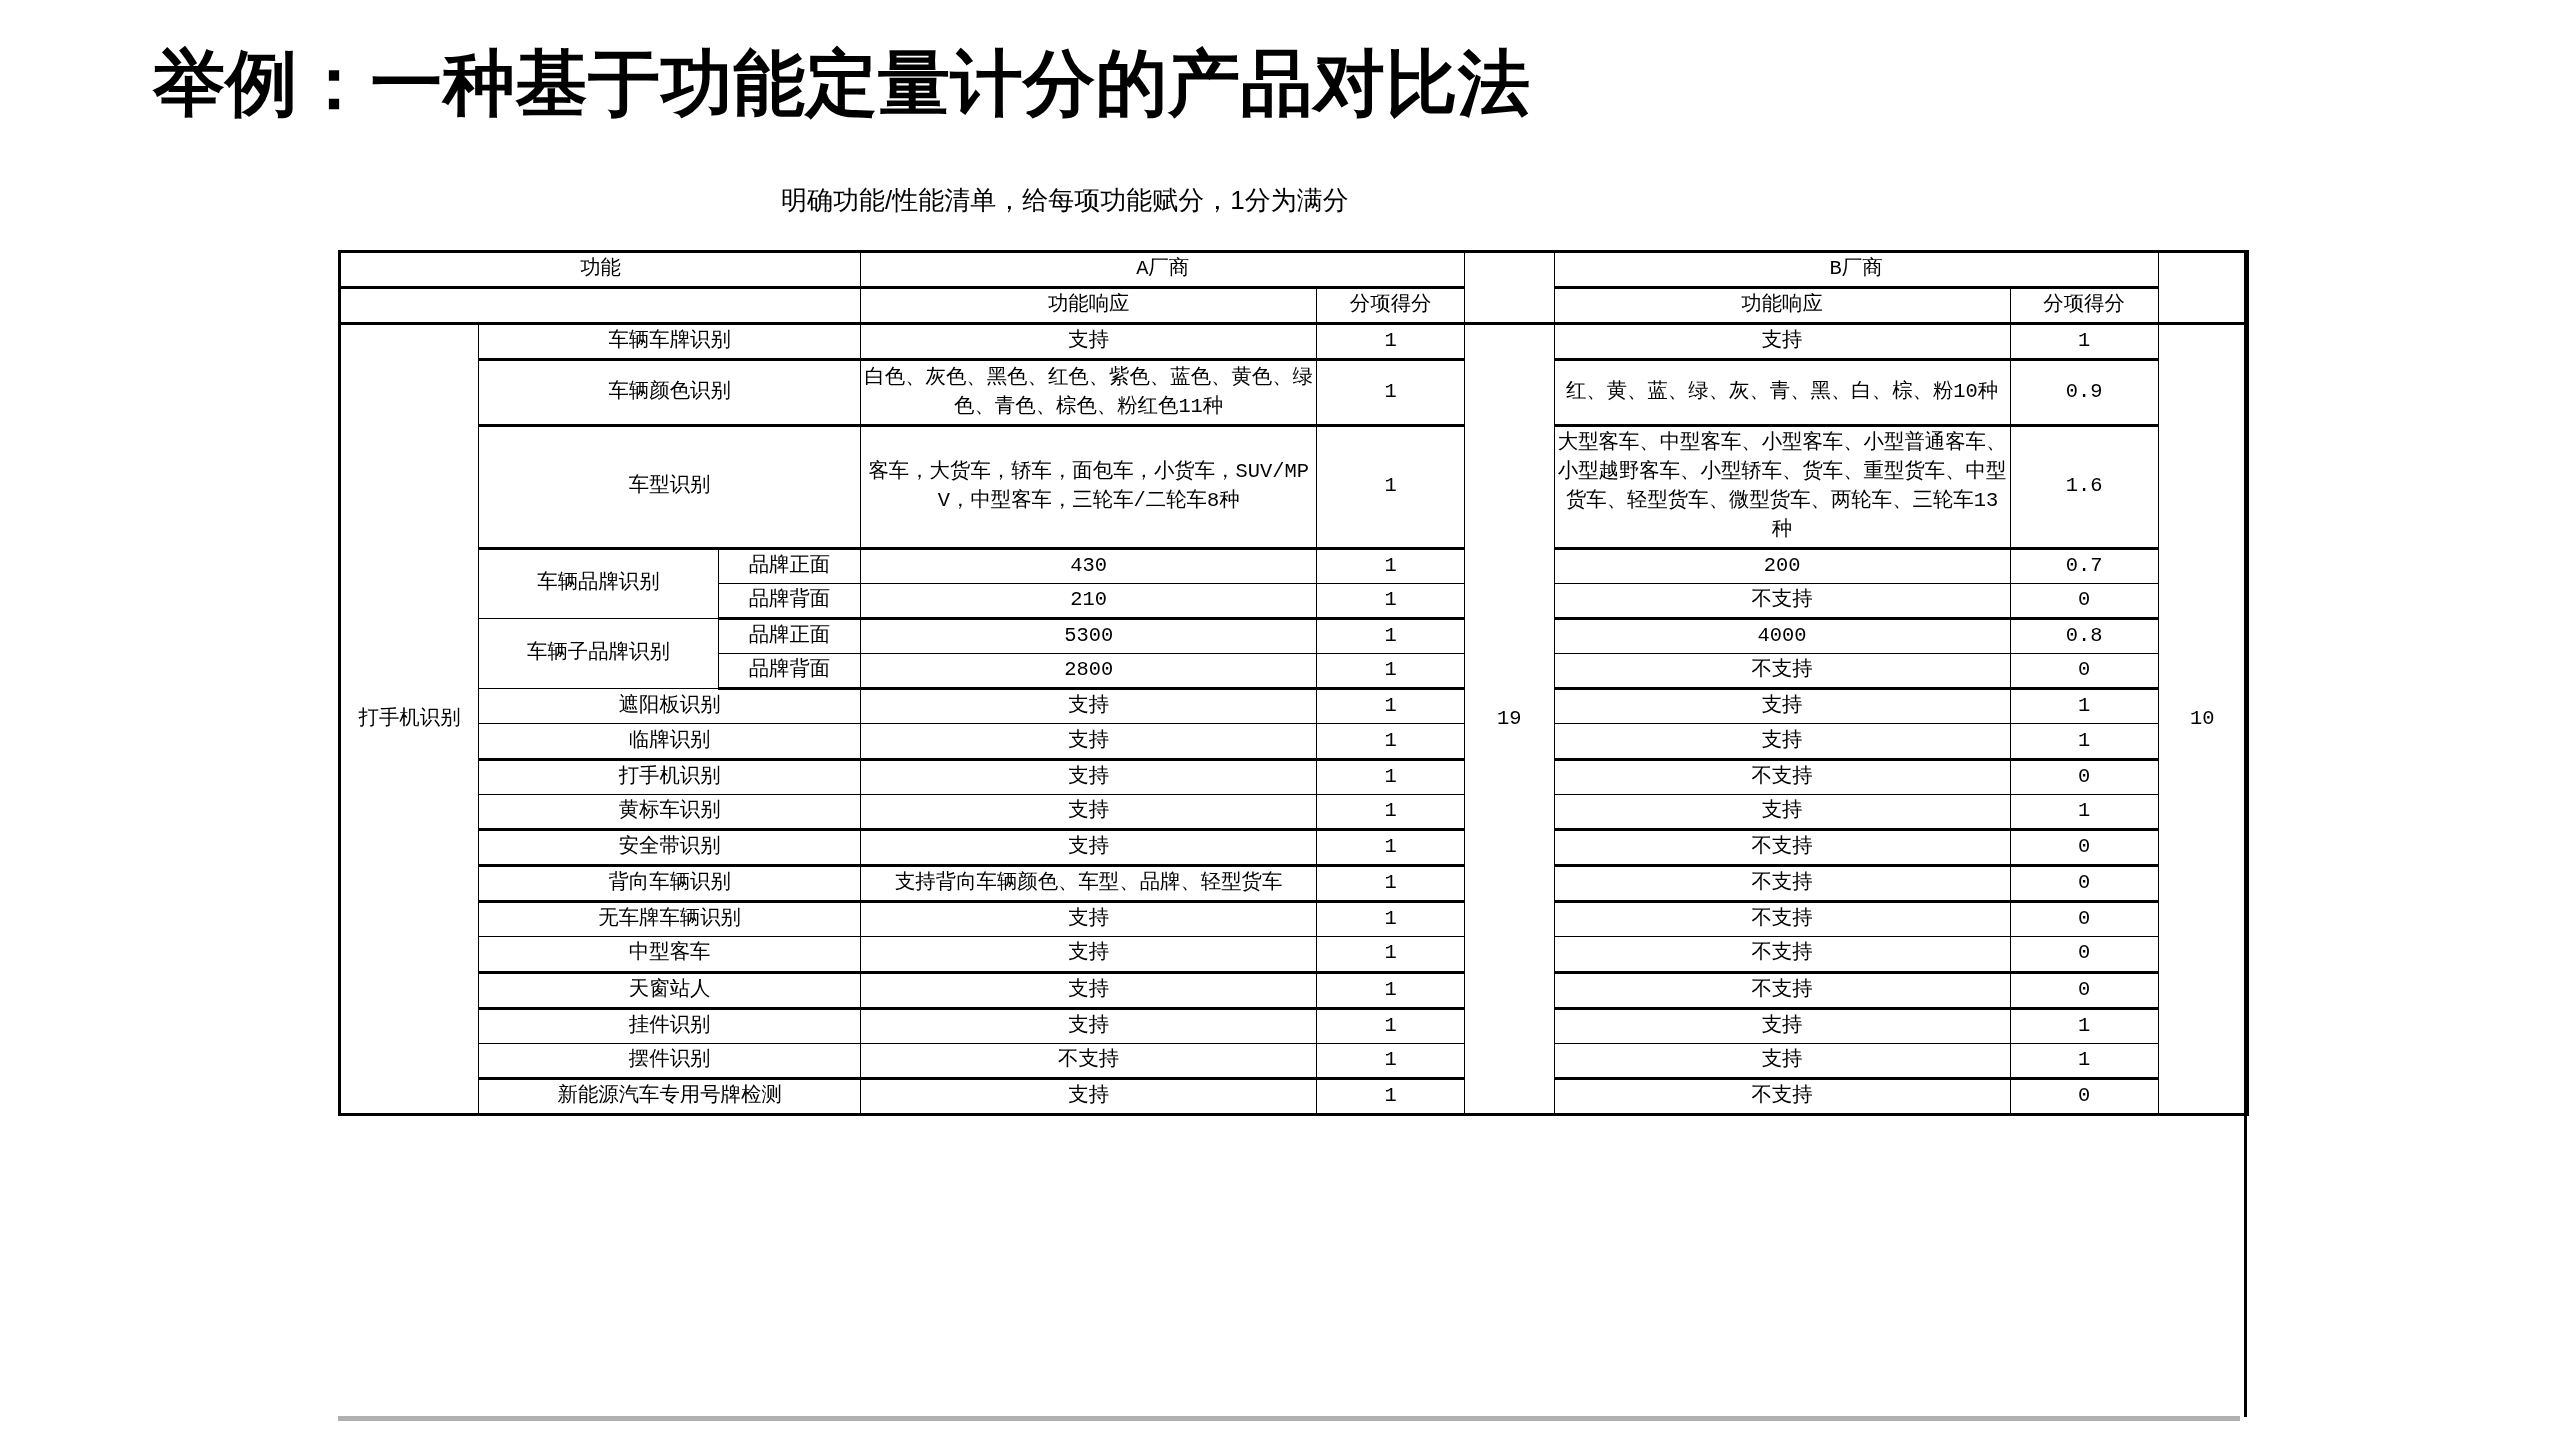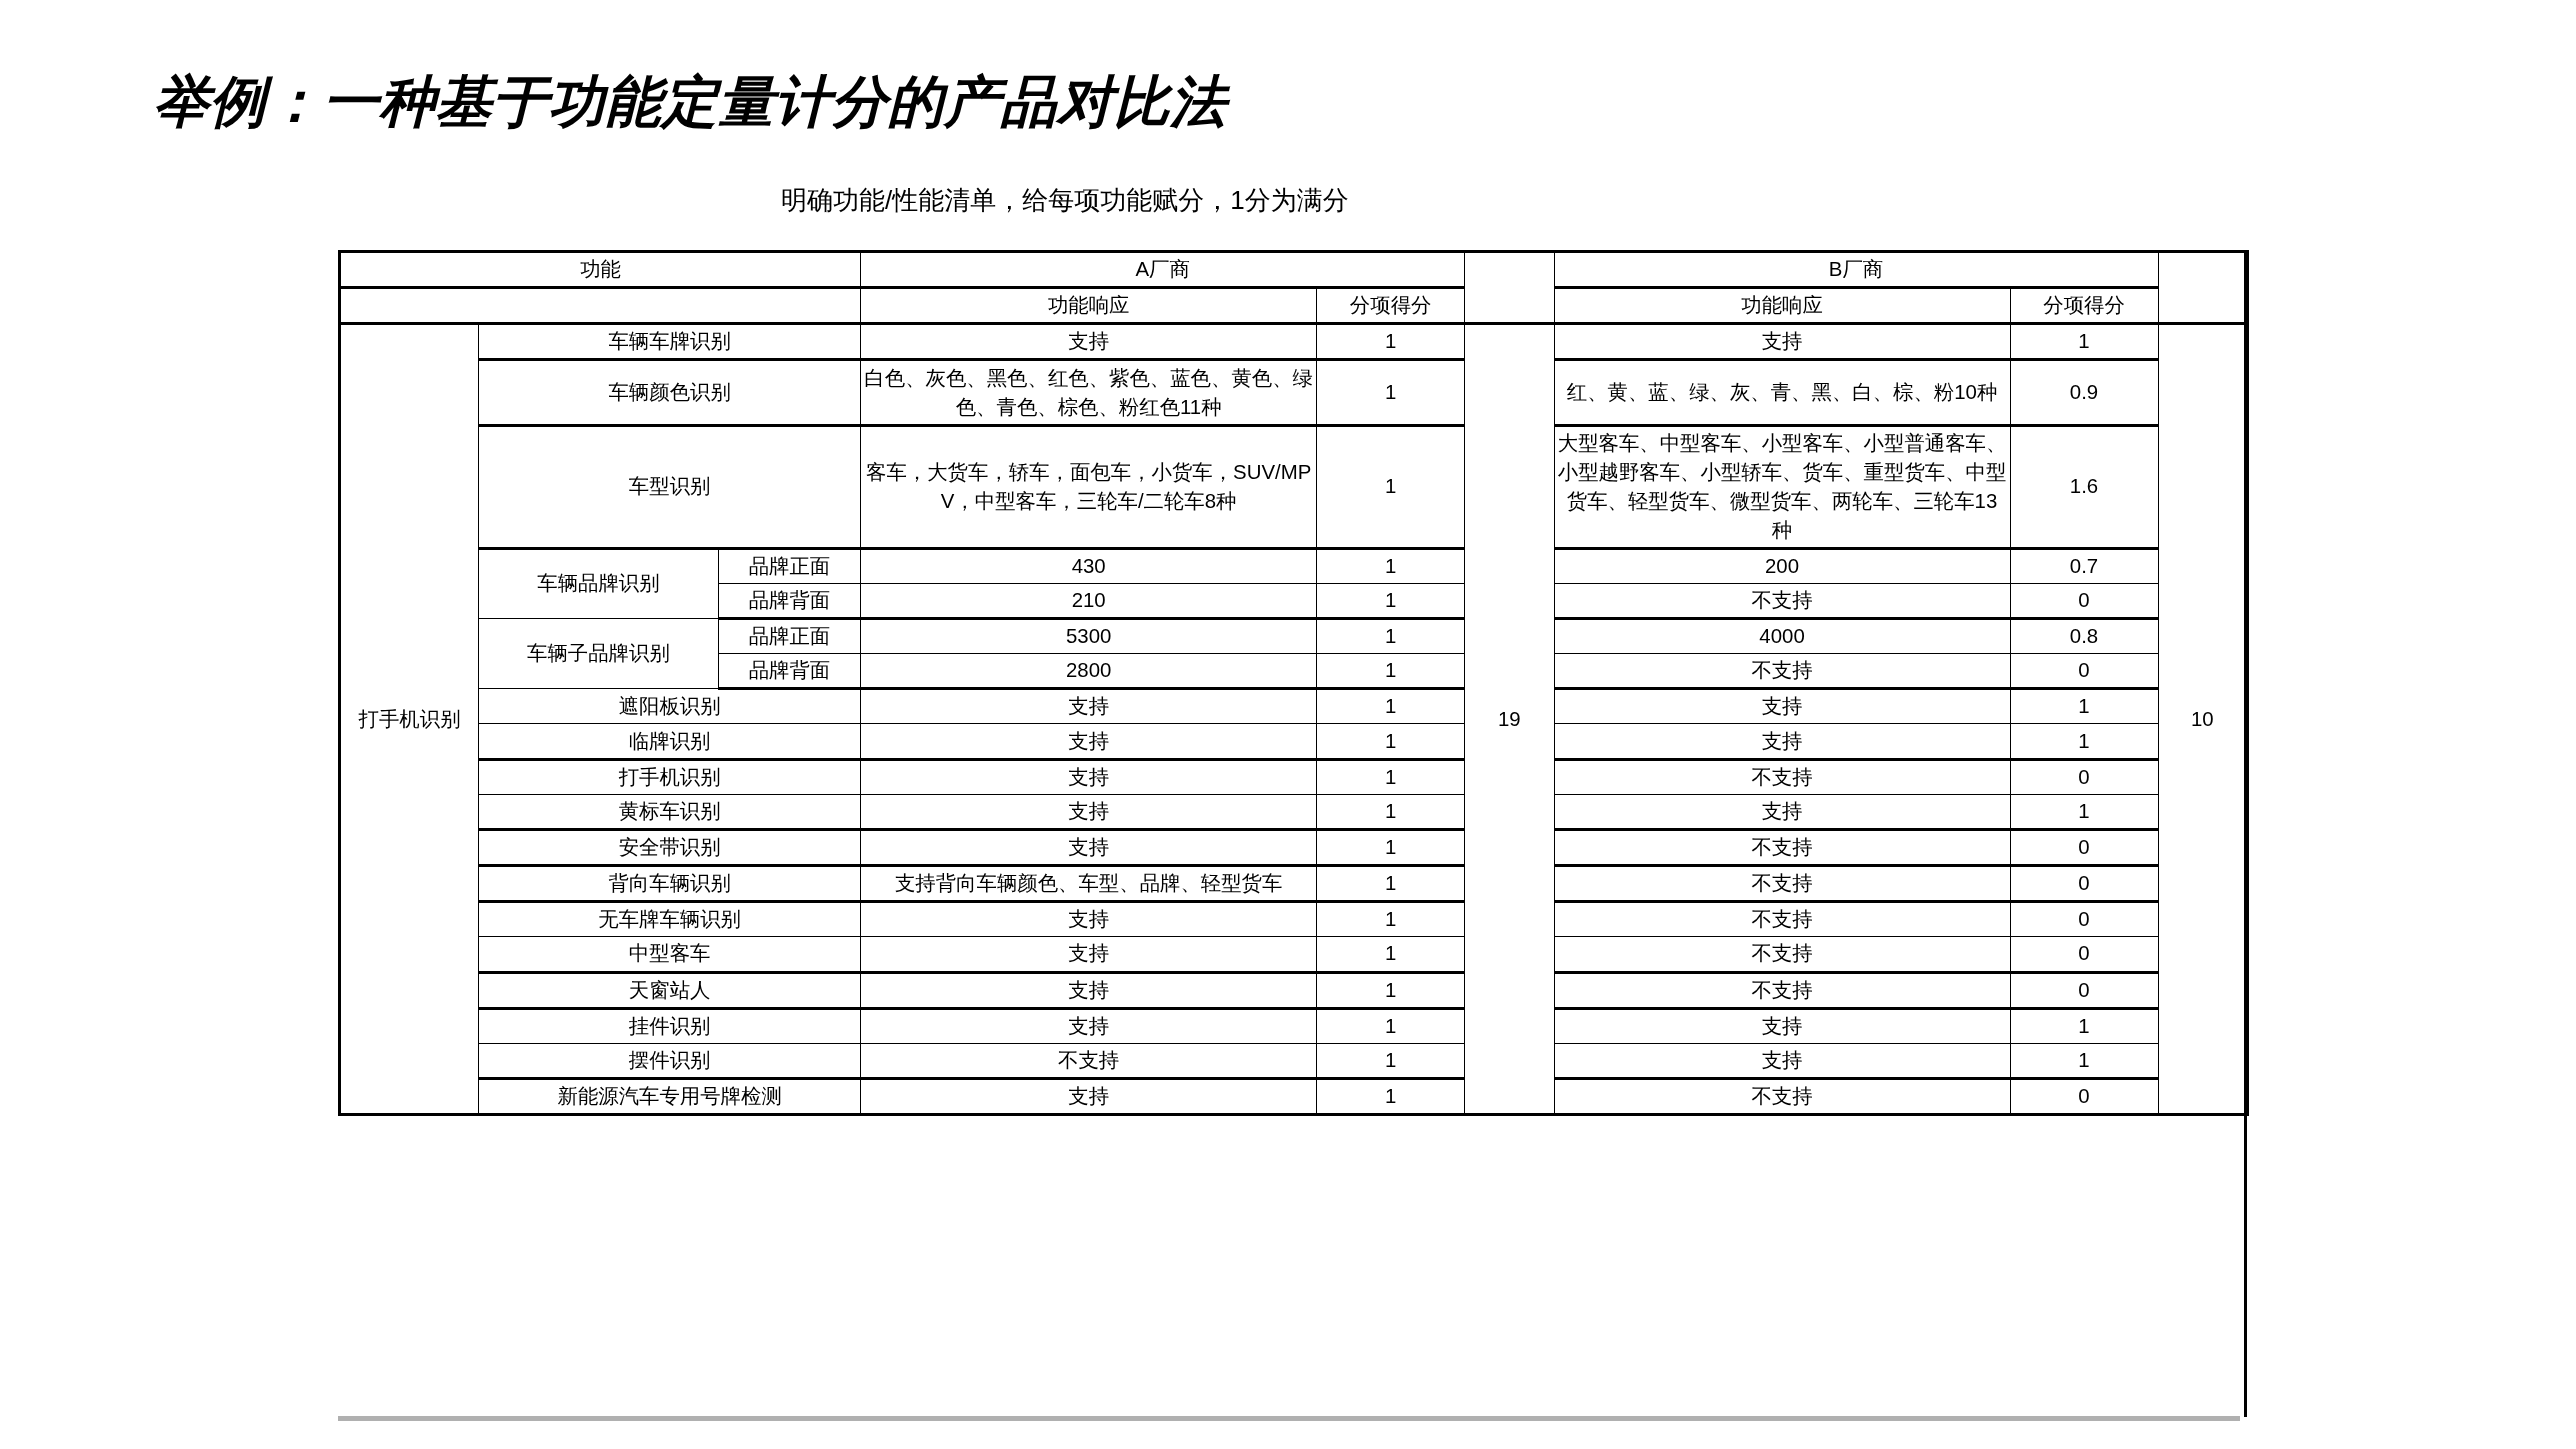--- a/index.html
+++ b/index.html
@@ -13,46 +13,46 @@
     font-family: "Liberation Sans", "DejaVu Sans", sans-serif;
     color: #000000;
     position: relative;
     overflow: hidden;
   }
 
   
   .slide-title {
     position: absolute;
     left: 153px;
-    top: 68px;
-    font-size: 56px;
+    top: 40px;
+    font-size: 72px;
     font-weight: bold;
     letter-spacing: 0.5px;
     white-space: nowrap;
     line-height: 1.2;
-    font-style: italic;
   }
 
   
   .slide-subtitle {
     position: absolute;
     left: 781px;
     top: 185px;
     font-size: 26px;
     font-weight: normal;
     white-space: nowrap;
     line-height: 1.2;
   }
 
   
   .table-wrap {
     position: absolute;
     left: 338px;
     top: 250px;
     width: 1527px;
+    font-family: Liberation Mono, monospace;
   }
 
   table.cmp {
     border-collapse: collapse;
     table-layout: fixed;
     width: 1911px;
     background: #ffffff;
   }
 
   table.cmp td, table.cmp th {

